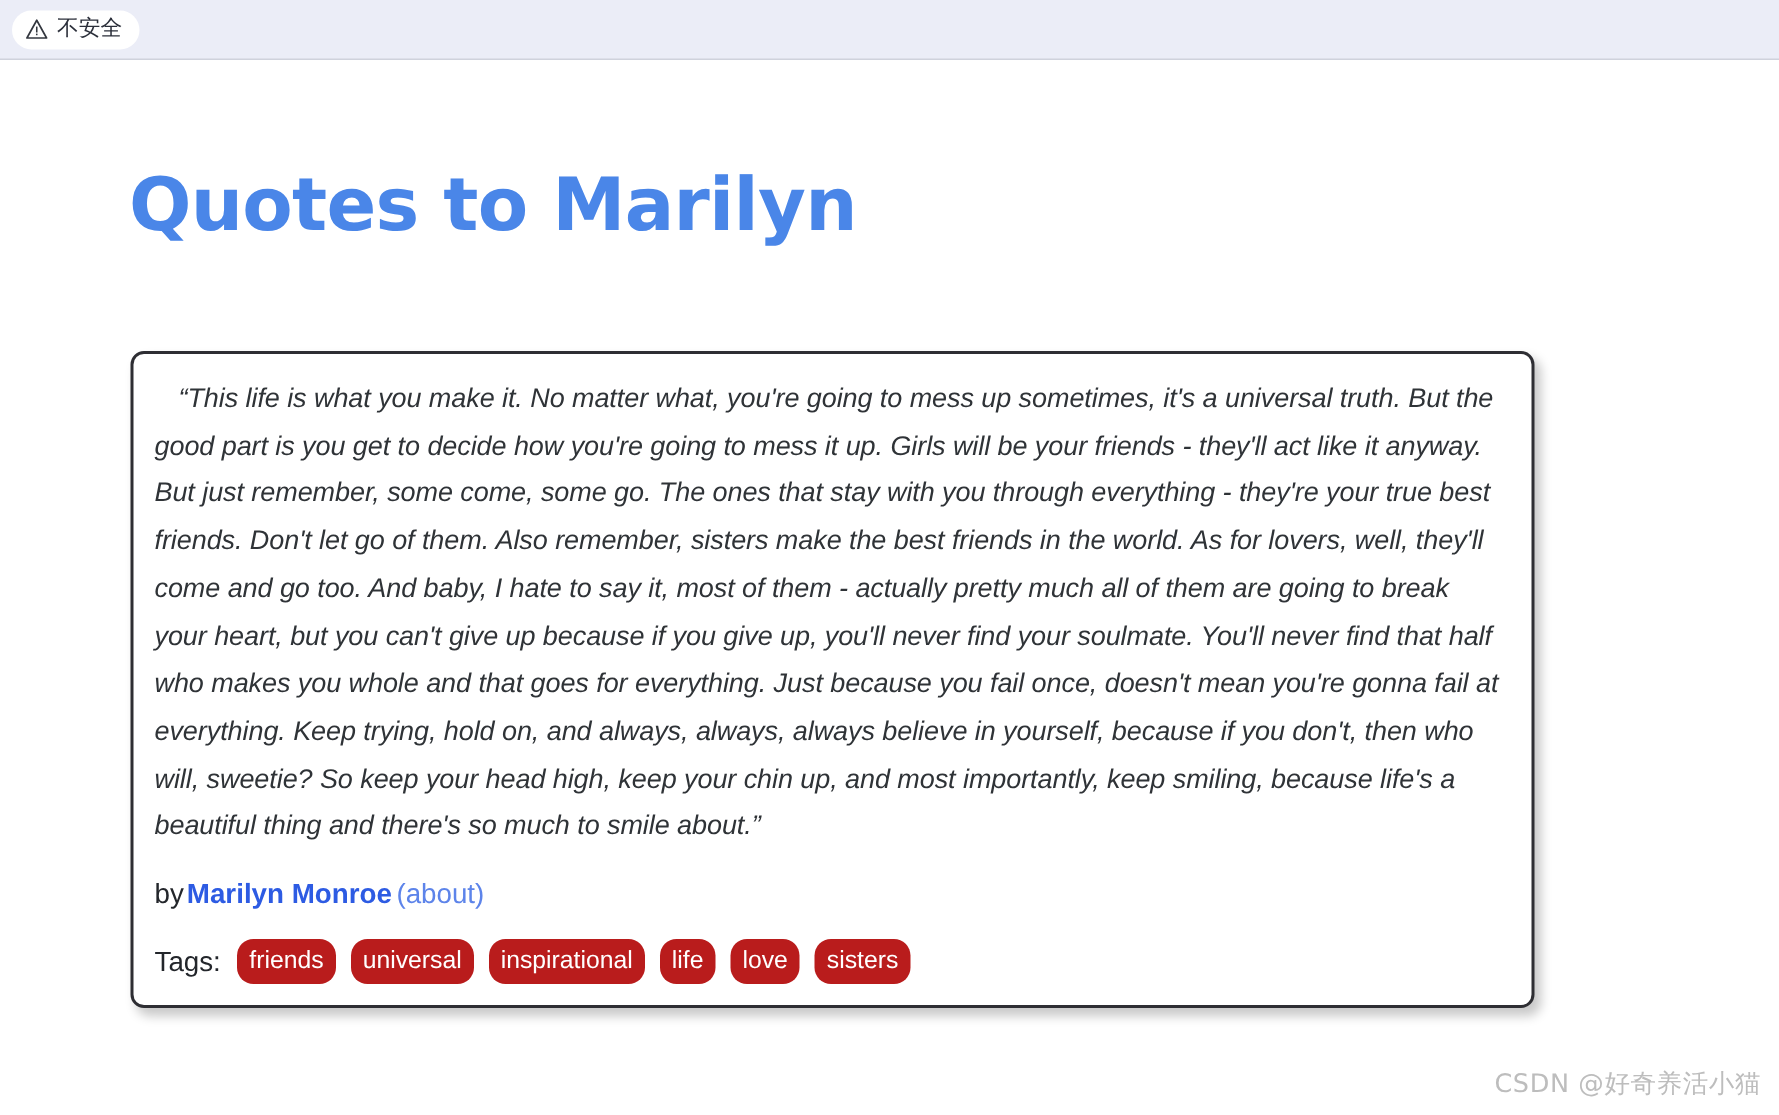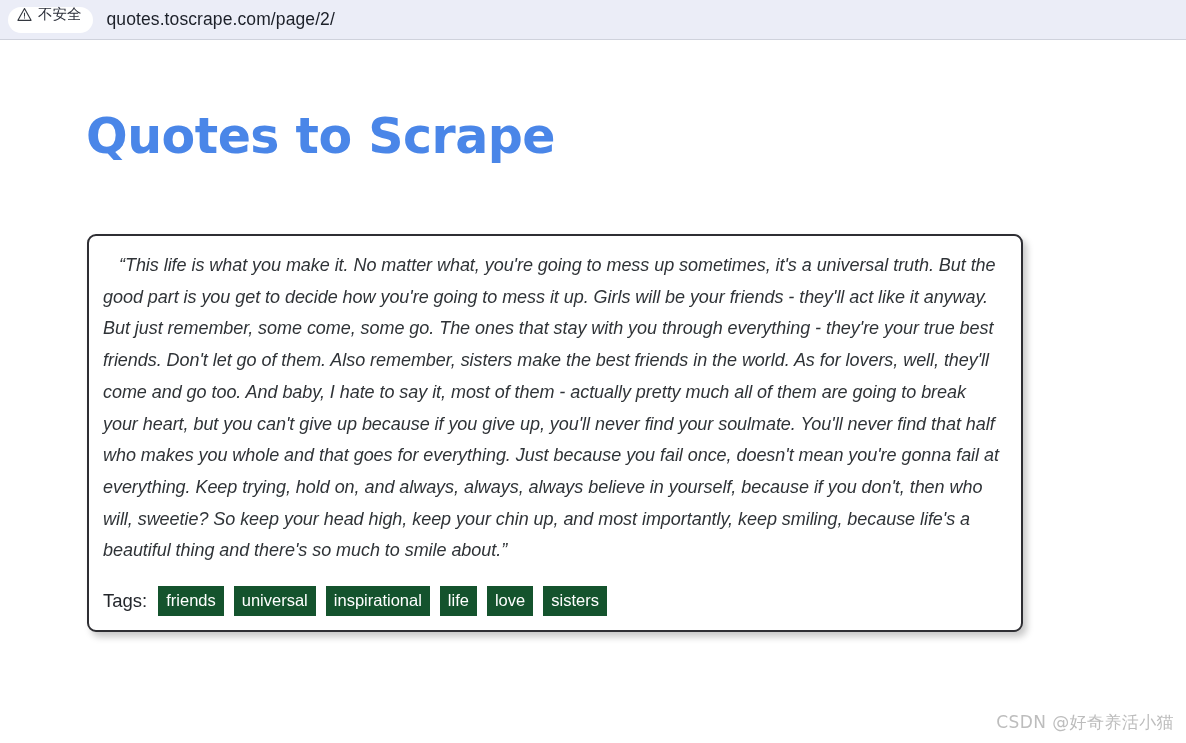--- a/index.html
+++ b/index.html
@@ -22,20 +22,21 @@
     background: #ebedf7;
     border-bottom: 1px solid #cfd2dc;
     display: flex;
     align-items: center;
     box-sizing: border-box;
     padding-left: 8px;
     position: relative;
   }
   #security-chip {
     display: flex;
+    align-items: center;
     gap: 6px;
     background: #ffffff;
     border-radius: 16px;
     height: 26px;
     padding: 0 11px 0 9px;
     box-sizing: border-box;
   }
   #security-chip .warn-icon {
     width: 15px;
     height: 15px;
@@ -129,23 +130,23 @@
     gap: 10px;
   }
   #quote-tags .tags-label {
     font-family: "Liberation Sans", "DejaVu Sans", sans-serif;
     font-size: 18.5px;
     color: #23262b;
     margin-right: 1px;
   }
   #quote-tags .tag-pill {
     display: inline-block;
-    background: #14532d;
+    background: #b91c1c;
     color: #ffffff;
-    border-radius: 0;
+    border-radius: 11px;
     font-family: "Liberation Sans", "DejaVu Sans", sans-serif;
     font-size: 16.5px;
     line-height: 1;
     padding: 6px 8px 7px 8px;
     text-decoration: none;
     white-space: nowrap;
   }
 
   #watermark {
     position: absolute;
@@ -164,30 +165,32 @@
 
 <div id="browser-toolbar">
   <div id="security-chip">
     <svg class="warn-icon" viewBox="0 0 16 16">
       <path d="M8 1.6 L15 14.2 L1 14.2 Z" fill="none" stroke="#33373f" stroke-width="1.2" stroke-linejoin="round"></path>
       <rect x="7.45" y="6.1" width="1.1" height="4.2" fill="#33373f"></rect>
       <rect x="7.45" y="11.1" width="1.1" height="1.15" fill="#33373f"></rect>
     </svg>
     <span class="chip-label">不安全</span>
   </div>
-  <div id="url-text">quotes.toscrape.com/page/2/</div>
 </div>
 
 <div id="page">
 
-  <h1 id="site-heading">Quotes to Scrape</h1>
+  <h1 id="site-heading">Quotes to Marilyn</h1>
 
   <div id="quote-card">
     <div id="quote-text">“This life is what you make it. No matter what, you're going to mess up sometimes, it's a universal truth. But the good part is you get to decide how you're going to mess it up. Girls will be your friends - they'll act like it anyway. But just remember, some come, some go. The ones that stay with you through everything - they're your true best friends. Don't let go of them. Also remember, sisters make the best friends in the world. As for lovers, well, they'll come and go too. And baby, I hate to say it, most of them - actually pretty much all of them are going to break your heart, but you can't give up because if you give up, you'll never find your soulmate. You'll never find that half who makes you whole and that goes for everything. Just because you fail once, doesn't mean you're gonna fail at everything. Keep trying, hold on, and always, always, always believe in yourself, because if you don't, then who will, sweetie? So keep your head high, keep your chin up, and most importantly, keep smiling, because life's a beautiful thing and there's so much to smile about.”</div>
 
+    <div id="quote-byline">
+      <span>by</span><span class="author-name">Marilyn Monroe</span><a class="about-link" href="#">(about)</a>
+    </div>
 
     <div id="quote-tags">
       <span class="tags-label">Tags:</span>
       <a class="tag-pill" href="#">friends</a>
       <a class="tag-pill" href="#">universal</a>
       <a class="tag-pill" href="#">inspirational</a>
       <a class="tag-pill" href="#">life</a>
       <a class="tag-pill" href="#">love</a>
       <a class="tag-pill" href="#">sisters</a>
     </div>

